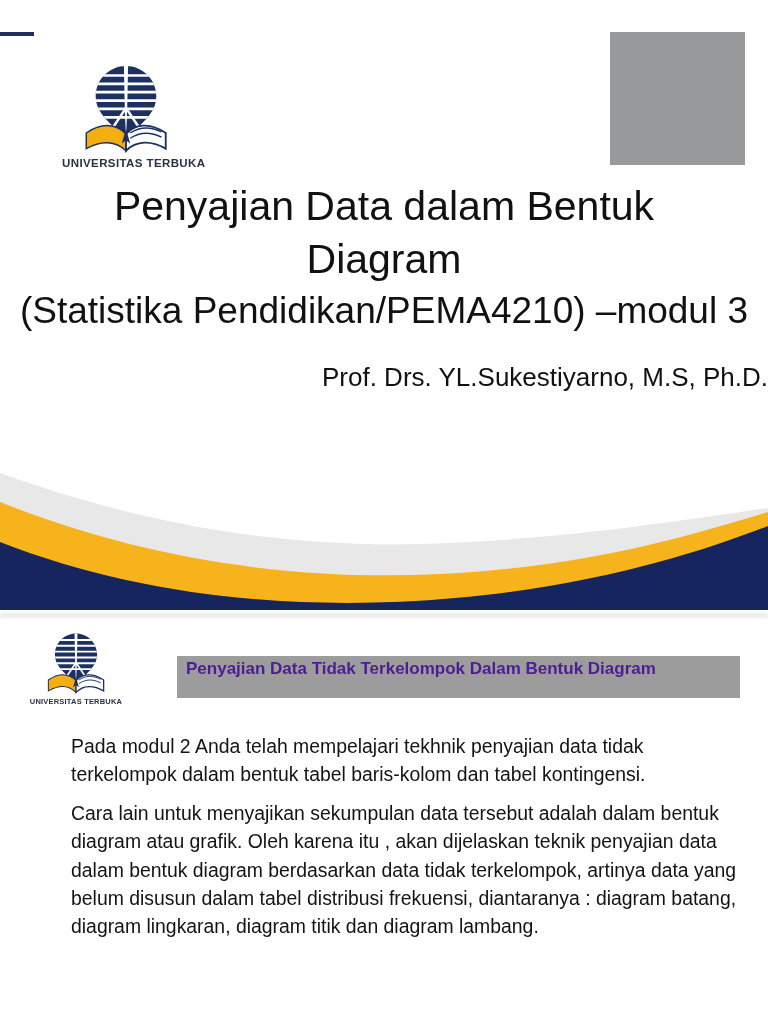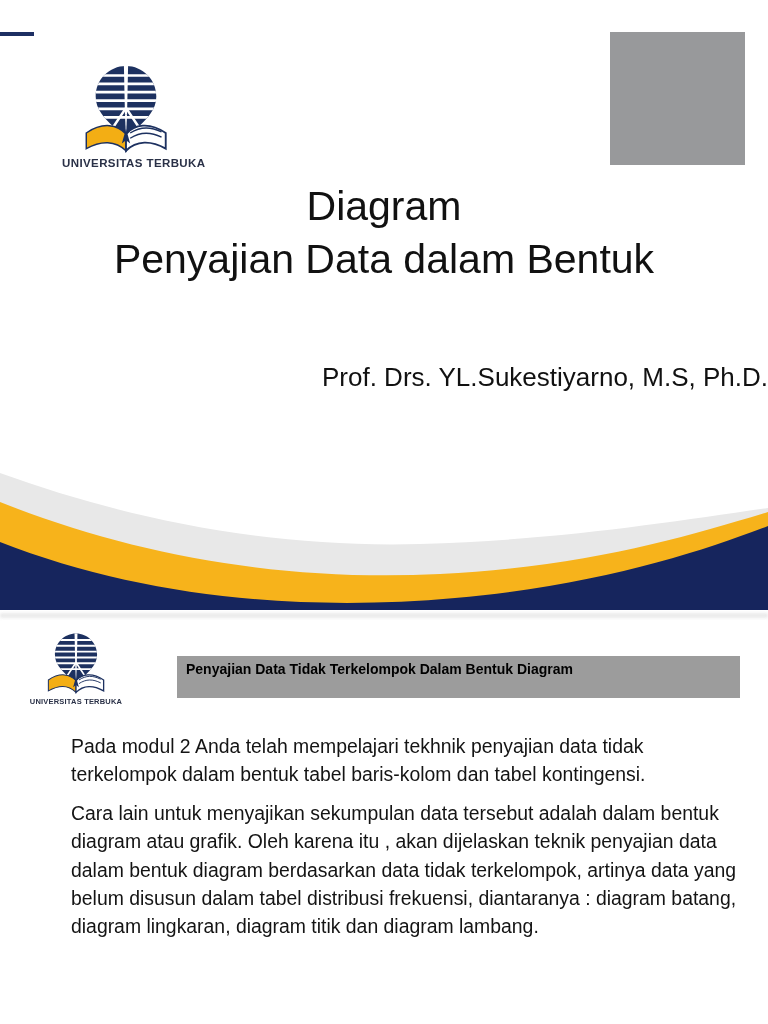--- a/index.html
+++ b/index.html
@@ -24,22 +24,22 @@
   .title-sub{font-size:37px;line-height:50px;margin:0;font-weight:400;}
   .author{position:absolute;left:0;top:330px;width:768px;text-align:right;
           font-size:26px;color:#111;}
   .wave{position:absolute;left:0;top:430px;width:768px;height:148px;}
   
   .separator-line{position:absolute;left:0;top:581px;width:768px;height:5px;
                   background:#d9d9d9;opacity:.55;filter:blur(1.5px);}
   
   .slide2{position:absolute;left:0;top:590px;width:768px;height:434px;background:#fff;}
   .header-bar{position:absolute;left:177px;top:34px;width:563px;height:42px;
-              background:#9c9c9c;color:#000000;font-weight:700;
-              font-size:14px;line-height:20px;padding:3px 0 0 9px;box-sizing:border-box;}
+              background:#9c9c9c;color:#4c1d95;font-weight:700;
+              font-size:17px;line-height:20px;padding:3px 0 0 9px;box-sizing:border-box;}
   .body-text{position:absolute;left:71px;top:110px;width:672px;
              font-size:19.4px;line-height:28.4px;color:#141414;}
   .body-text p{margin:0 0 10px 0;}
   .corner-wedge{position:absolute;left:0;bottom:0;width:70px;height:22px;}
 </style>
 </head>
 <body>
 
 <div class="page">
 
@@ -69,22 +69,23 @@
         <path d="M12,66 C28,55 42,58 50,67 L50,83 C40,73 26,73 12,81 Z" fill="#f3ae14" stroke="#1d3160" stroke-width="1.4"></path>
         <path d="M88,66 C72,55 58,58 50,67 L50,83 C60,73 74,73 88,81 Z" fill="#ffffff" stroke="#1d3160" stroke-width="1.8"></path>
         <path d="M54,66 C64,59.5 73,59.5 84,65" fill="none" stroke="#1d3160" stroke-width="1.3"></path>
         <path d="M54,71 C64,64.5 73,64.5 84,70" fill="none" stroke="#1d3160" stroke-width="1.3"></path>
         <path d="M50,62 L46,76 L50,73 L54,76 Z" fill="#1d3160"></path>
       </svg>
       <div class="logo-text">UNIVERSITAS TERBUKA</div>
     </div>
 
     <div class="title-block">
+      <div class="title-main">Penyajian Data dalam Bentuk</div>
       <div class="title-main">Diagram</div>
-      <div class="title-main">Penyajian Data dalam Bentuk</div>
+      <div class="title-sub">(Statistika Pendidikan/PEMA4210) –modul 3</div>
     </div>
 
     <div class="author">Prof. Drs. YL.Sukestiyarno, M.S, Ph.D.</div>
 
     <svg class="wave" viewBox="0 0 768 148" preserveAspectRatio="none">
       <path d="M0,11 C130,58 270,86 420,82 C560,78 670,60 768,46 L768,148 L0,148 Z" fill="#e8e8e8"></path>
       <path d="M0,40 C130,92 280,120 440,112 C585,105 685,75 768,50 L768,148 L0,148 Z" fill="#f7b31b"></path>
       <path d="M0,80 C140,135 300,150 455,136 C600,123 700,90 768,64 L768,148 L0,148 Z" fill="#16255d"></path>
     </svg>
   </section>

